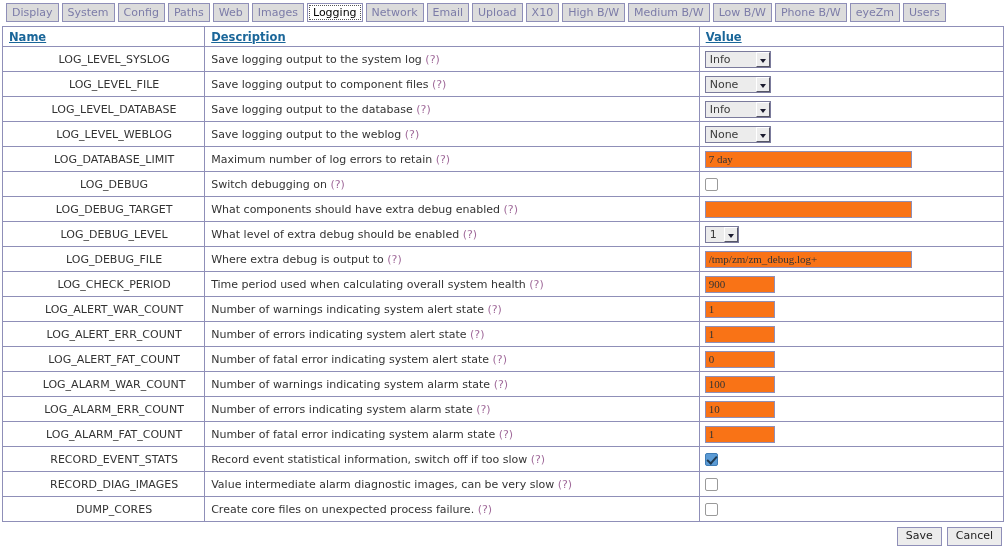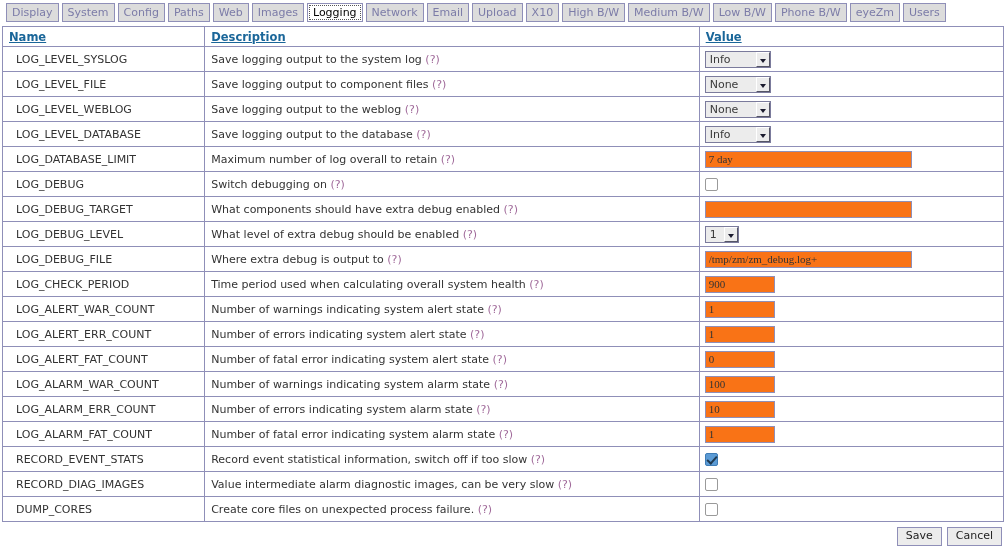--- a/index.html
+++ b/index.html
@@ -73,22 +73,23 @@
   .opt-table th {
     height: 19px;
     color: #1a6699;
     font-weight: bold;
     font-size: 11.5px;
     padding-left: 6px;
     text-decoration: underline;
   }
   .opt-table td.c-name {
     height: 24px;
-    padding-left: 13px;
+    padding-left: 21px;
     color: #333333;
+    text-align: center;
   }
   .opt-table td.c-desc {
     padding-left: 6px;
     color: #333333;
   }
   .opt-table td.c-val {
     padding-left: 5px;
   }
   .col-name  { width: 202px; }
   .col-desc  { width: 494px; }
@@ -235,32 +236,32 @@
         <td class="c-name">LOG_LEVEL_SYSLOG</td>
         <td class="c-desc"><span>Save logging output to the system log</span> <span class="hint">(?)</span></td>
         <td class="c-val"><span class="select-wrap w-lvl"><span class="sel-btn"></span><span class="sel-text">Info</span></span></td>
       </tr>
       <tr>
         <td class="c-name">LOG_LEVEL_FILE</td>
         <td class="c-desc"><span>Save logging output to component files</span> <span class="hint">(?)</span></td>
         <td class="c-val"><span class="select-wrap w-lvl"><span class="sel-btn"></span><span class="sel-text">None</span></span></td>
       </tr>
       <tr>
+        <td class="c-name">LOG_LEVEL_DATABASE</td>
+        <td class="c-desc"><span>Save logging output to the database</span> <span class="hint">(?)</span></td>
+        <td class="c-val"><span class="select-wrap w-lvl"><span class="sel-btn"></span><span class="sel-text">Info</span></span></td>
+      </tr>
+      <tr>
         <td class="c-name">LOG_LEVEL_WEBLOG</td>
         <td class="c-desc"><span>Save logging output to the weblog</span> <span class="hint">(?)</span></td>
         <td class="c-val"><span class="select-wrap w-lvl"><span class="sel-btn"></span><span class="sel-text">None</span></span></td>
       </tr>
       <tr>
-        <td class="c-name">LOG_LEVEL_DATABASE</td>
-        <td class="c-desc"><span>Save logging output to the database</span> <span class="hint">(?)</span></td>
-        <td class="c-val"><span class="select-wrap w-lvl"><span class="sel-btn"></span><span class="sel-text">Info</span></span></td>
-      </tr>
-      <tr>
         <td class="c-name">LOG_DATABASE_LIMIT</td>
-        <td class="c-desc"><span>Maximum number of log overall to retain</span> <span class="hint">(?)</span></td>
+        <td class="c-desc"><span>Maximum number of log errors to retain</span> <span class="hint">(?)</span></td>
         <td class="c-val"><input type="text" class="zm-text w-wide" value="7 day" style=""></td>
       </tr>
       <tr>
         <td class="c-name">LOG_DEBUG</td>
         <td class="c-desc"><span>Switch debugging on</span> <span class="hint">(?)</span></td>
         <td class="c-val"><span class="zm-check"></span></td>
       </tr>
       <tr>
         <td class="c-name">LOG_DEBUG_TARGET</td>
         <td class="c-desc"><span>What components should have extra debug enabled</span> <span class="hint">(?)</span></td>

